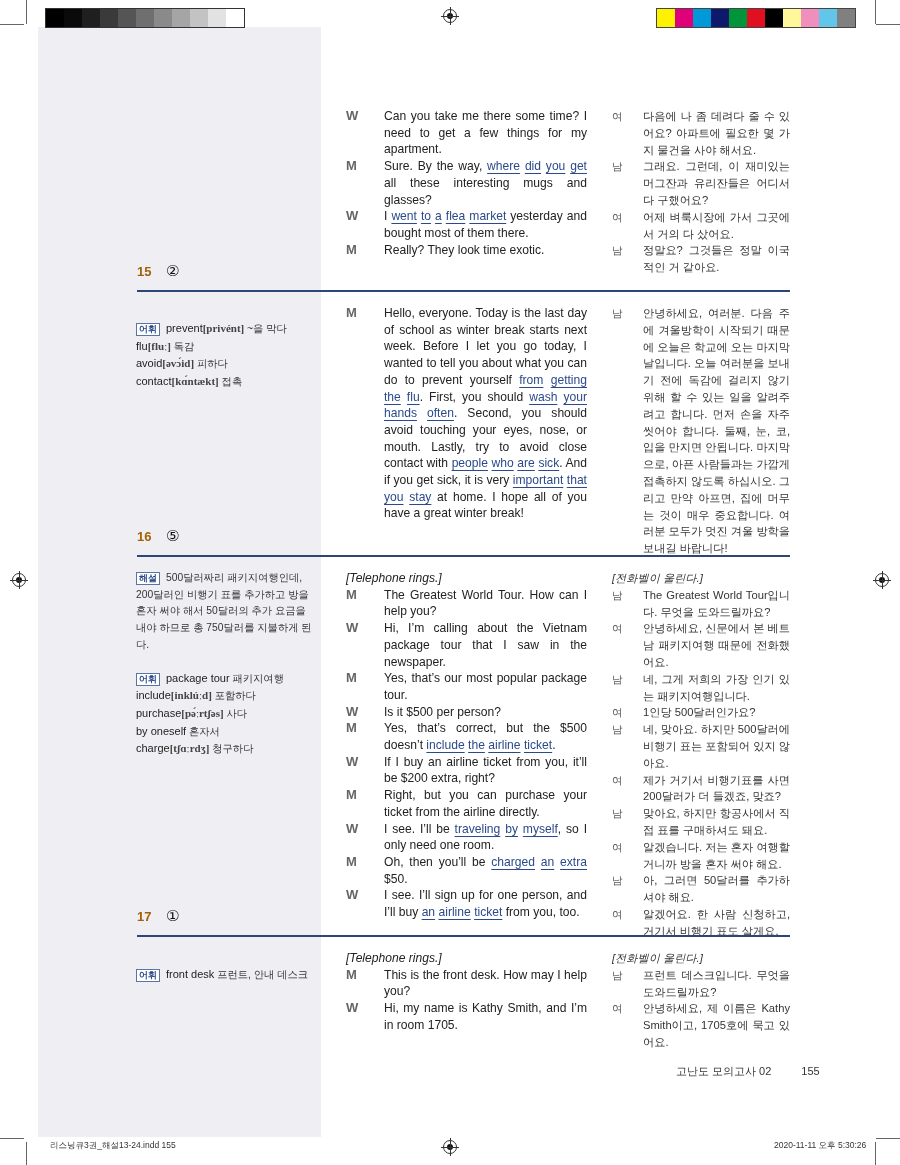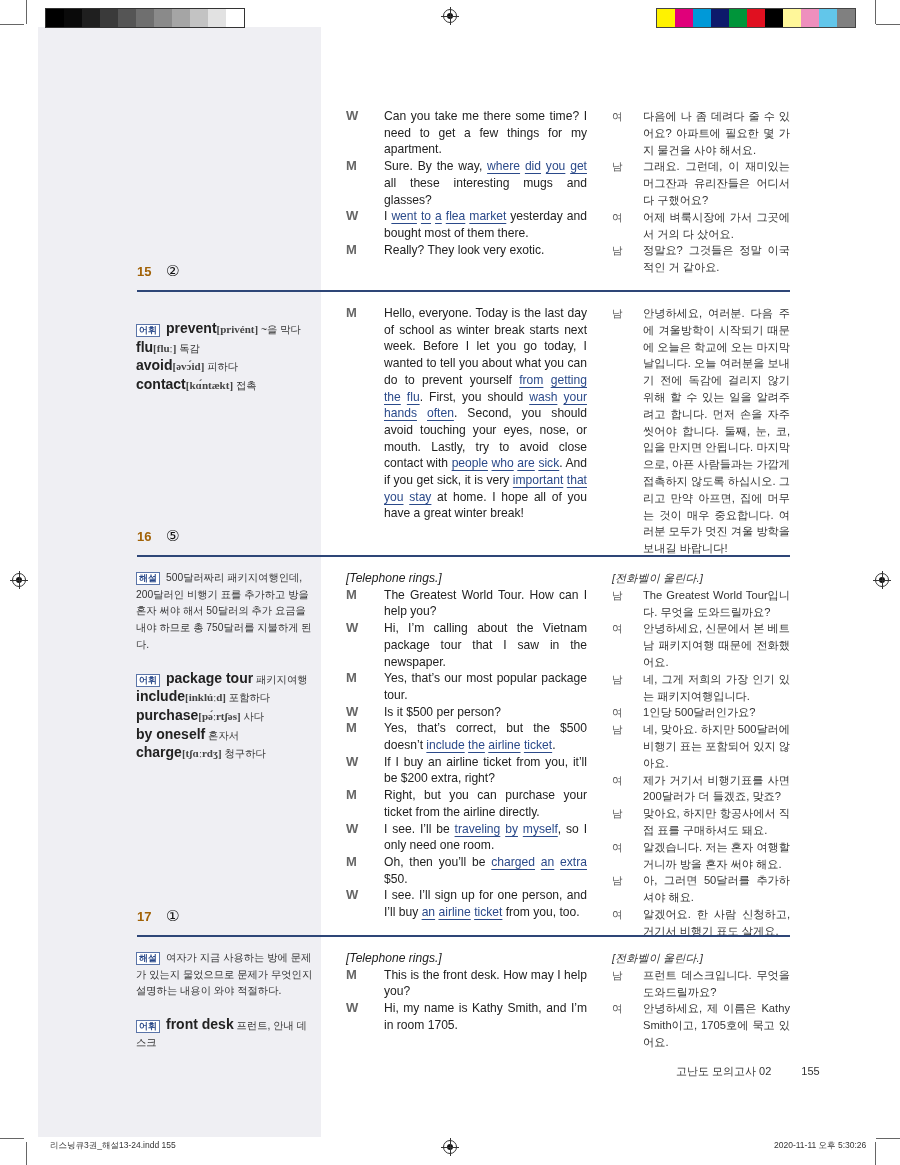--- a/index.html
+++ b/index.html
@@ -40,21 +40,21 @@
   .sec-head { position:absolute; left:137px; width:653px; }
   .sec-num { font-size:13px; font-weight:bold; color:#a16207; display:inline-block; }
   .sec-ans { font-size:15px; color:#111; margin-left:10px; display:inline-block; }
   .sec-rule { position:absolute; left:0; top:28px; width:653px; height:2px; background:#2e4677; }
 
   .side { position:absolute; left:136px; width:180px; font-size:10.3px; line-height:16.7px; color:#333; }
   .tag {
     display:inline-block; border:1px solid #5a74a8; color:#2b4a8a; font-size:9px;
     line-height:11px; padding:0 2px; margin-right:6px; background:#fff; font-weight:bold;
   }
-  .word { font-size:14px; color:#222;font-weight:bold; }
+  .word { font-size:11px; color:#222; }
   .ipa { font-family:"Liberation Serif", serif; font-size:11px; color:#444;font-weight:bold; }
   .footer-page { position:absolute; left:676px; top:1064px; font-size:11px; color:#333; }
   .footer-page .num { margin-left:30px; }
   .slug { position:absolute; top:1140px; font-size:8.5px; color:#333; }
 </style>
 </head>
 <body>
 
 <div class="sidebar-bg"></div>
 
@@ -113,21 +113,21 @@
     <div class="line">
       <span class="spk">M</span>
       <span class="txt"><span>Sure. By the way, </span><span class="ul">where</span><span> </span><span class="ul">did</span><span> </span><span class="ul">you</span><span> </span><span class="ul">get</span><span> all these interesting mugs and glasses?</span></span>
     </div>
     <div class="line">
       <span class="spk">W</span>
       <span class="txt"><span>I </span><span class="ul">went</span><span> </span><span class="ul">to</span><span> </span><span class="ul">a</span><span> </span><span class="ul">flea</span><span> </span><span class="ul">market</span><span> yesterday and bought most of them there.</span></span>
     </div>
     <div class="line">
       <span class="spk">M</span>
-      <span class="txt"><span>Really? They look very exotic.</span></span>
+      <span class="txt"><span>Really? They look time exotic.</span></span>
     </div>
   </div>
 <div class="kor" style="left:612px;top:108px;width:178px">
     <div class="line">
       <span class="spk">여</span>
       <span class="txt">다음에 나 좀 데려다 줄 수 있어요? 아파트에 필요한 몇 가지 물건을 사야 해서요.</span>
     </div>
     <div class="line">
       <span class="spk">남</span>
       <span class="txt">그래요. 그런데, 이 재미있는 머그잔과 유리잔들은 어디서 다 구했어요?</span>
@@ -275,21 +275,20 @@
       </div>
     </div>
 </div>
 
 <div class="sec-head" style="top:907px">
   <span class="sec-num">17</span>
   <span class="sec-ans">①</span>
   <div class="sec-rule"></div>
 </div>
 <div class="side" style="top:950px">
-  <div><span class="tag">해설</span><span>여자가 지금 사용하는 방에 문제가 있는지 물었으므로 문제가 무엇인지 설명하는 내용이 와야 적절하다.</span></div>
   <div style="height:16px"></div>
   <div>
       <div><span class="tag">어휘</span><span class="word">front desk</span><span> 프런트, 안내 데스크</span></div>
     </div>
 </div>
 <div class="dialog" style="left:346px;top:950px;width:241px">
   <div class="stage">[Telephone rings.]</div>
   <div>
       <div class="line">
         <span class="spk">M</span>

